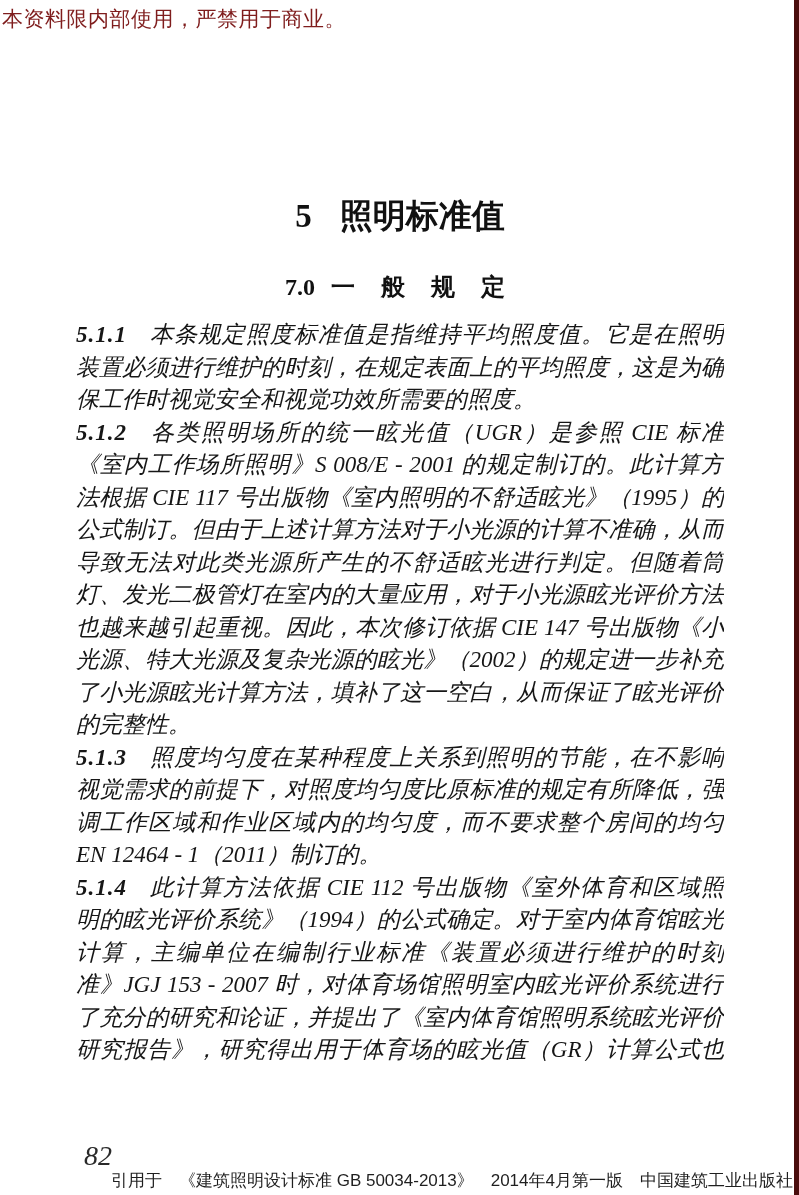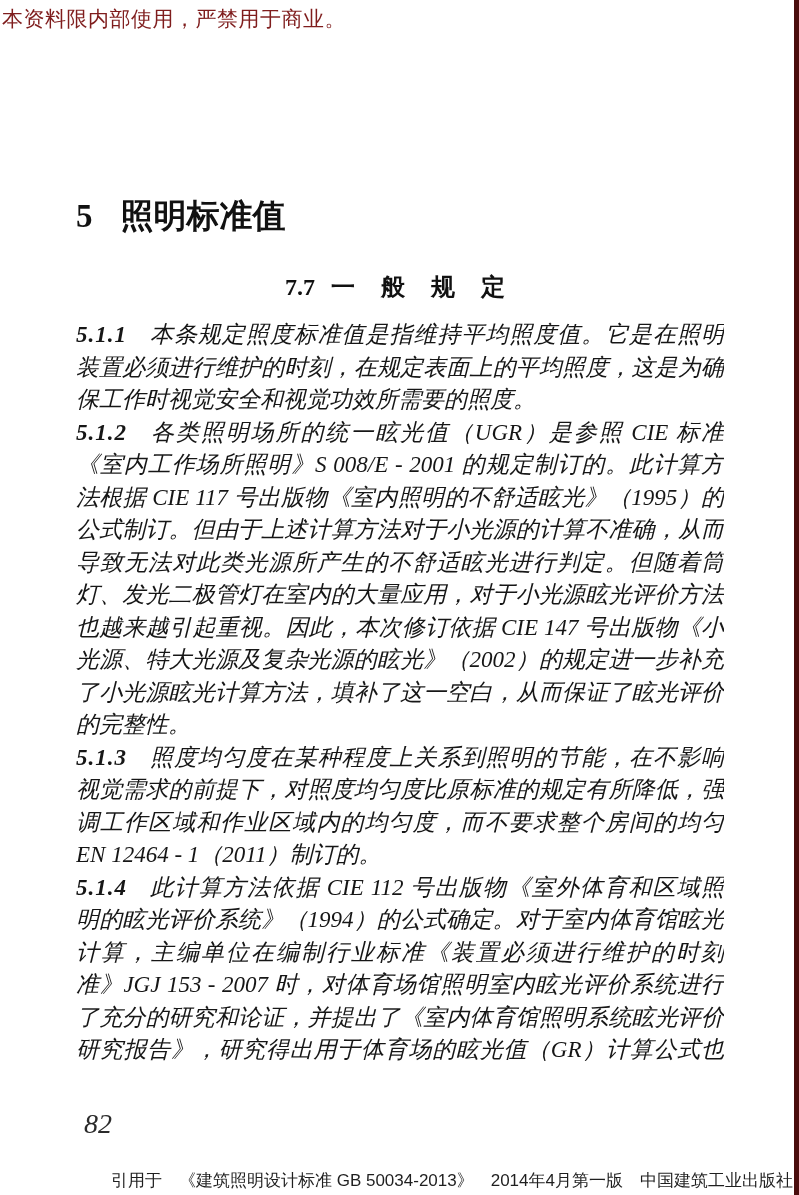--- a/index.html
+++ b/index.html
@@ -10,21 +10,21 @@
     color:#141414;
   }
   .watermark{
     position:absolute;left:2px;top:5px;
     font-family:Liberation Sans, sans-serif;
     font-size:21px;color:#7f1d1d;letter-spacing:0.5px;
     white-space:nowrap;
   }
   .chapter{
     position:absolute;left:76px;top:194px;width:648px;
-    font-weight:bold;font-size:33px;color:#111;
+    text-align:center;font-weight:bold;font-size:33px;color:#111;
     white-space:nowrap;
   }
   .chapter .tgap{display:inline-block;width:28px;}
   .section{
     position:absolute;left:76px;top:271px;width:648px;
     text-align:center;font-weight:bold;font-size:24px;color:#111;
     white-space:nowrap;
   }
   .section .sgap{display:inline-block;width:16px;}
   .section .stxt{letter-spacing:10px;}
@@ -34,21 +34,21 @@
   .line{
     height:32.5px;line-height:32.5px;font-size:23px;
     text-align:justify;text-align-last:justify;
     text-justify:inter-character;
     overflow:hidden;color:#161616;
   }
   .line.end{text-align-last:left;}
   .pnum{font-weight:bold;letter-spacing:1px;font-size:23px;}
   .ngap{display:inline-block;width:22px;}
   .pageno{
-    position:absolute;left:84px;top:1108px;
+    position:absolute;left:84px;top:1140px;
     font-size:28px;font-style:italic;color:#2a2a2a;
     font-family:"Liberation Serif", serif;
   }
   .footer{
     position:absolute;right:6px;top:1169px;
     font-family:"Liberation Sans", sans-serif;
     font-size:17px;color:#1f1f1f;white-space:nowrap;text-align:right;
   }
   .edge-mark{
     position:absolute;right:0;top:0;bottom:0;width:5px;
@@ -58,21 +58,21 @@
 </head>
 <body>
 
 <div class="watermark">本资料限内部使用，严禁用于商业。</div>
 
 <div class="chapter">
   <span>5</span><span class="tgap"></span><span>照明标准值</span>
 </div>
 
 <div class="section">
-  <span>7.7</span><span class="sgap"></span><span class="stxt">一 般 规 定</span>
+  <span>7.0</span><span class="sgap"></span><span class="stxt">一 般 规 定</span>
 </div>
 
 <div class="content">
     <div class="line"><b class="pnum">5.1.1</b><span class="ngap"></span><span>本条规定照度标准值是指维持平均照度值。它是在照明</span></div>
     <div class="line">装置必须进行维护的时刻，在规定表面上的平均照度，这是为确</div>
     <div class="line end">保工作时视觉安全和视觉功效所需要的照度。</div>
     <div class="line"><b class="pnum">5.1.2</b><span class="ngap"></span><span>各类照明场所的统一眩光值（UGR）是参照 CIE 标准</span></div>
     <div class="line">《室内工作场所照明》S 008/E - 2001 的规定制订的。此计算方</div>
     <div class="line">法根据 CIE 117 号出版物《室内照明的不舒适眩光》（1995）的</div>
     <div class="line">公式制订。但由于上述计算方法对于小光源的计算不准确，从而</div>

